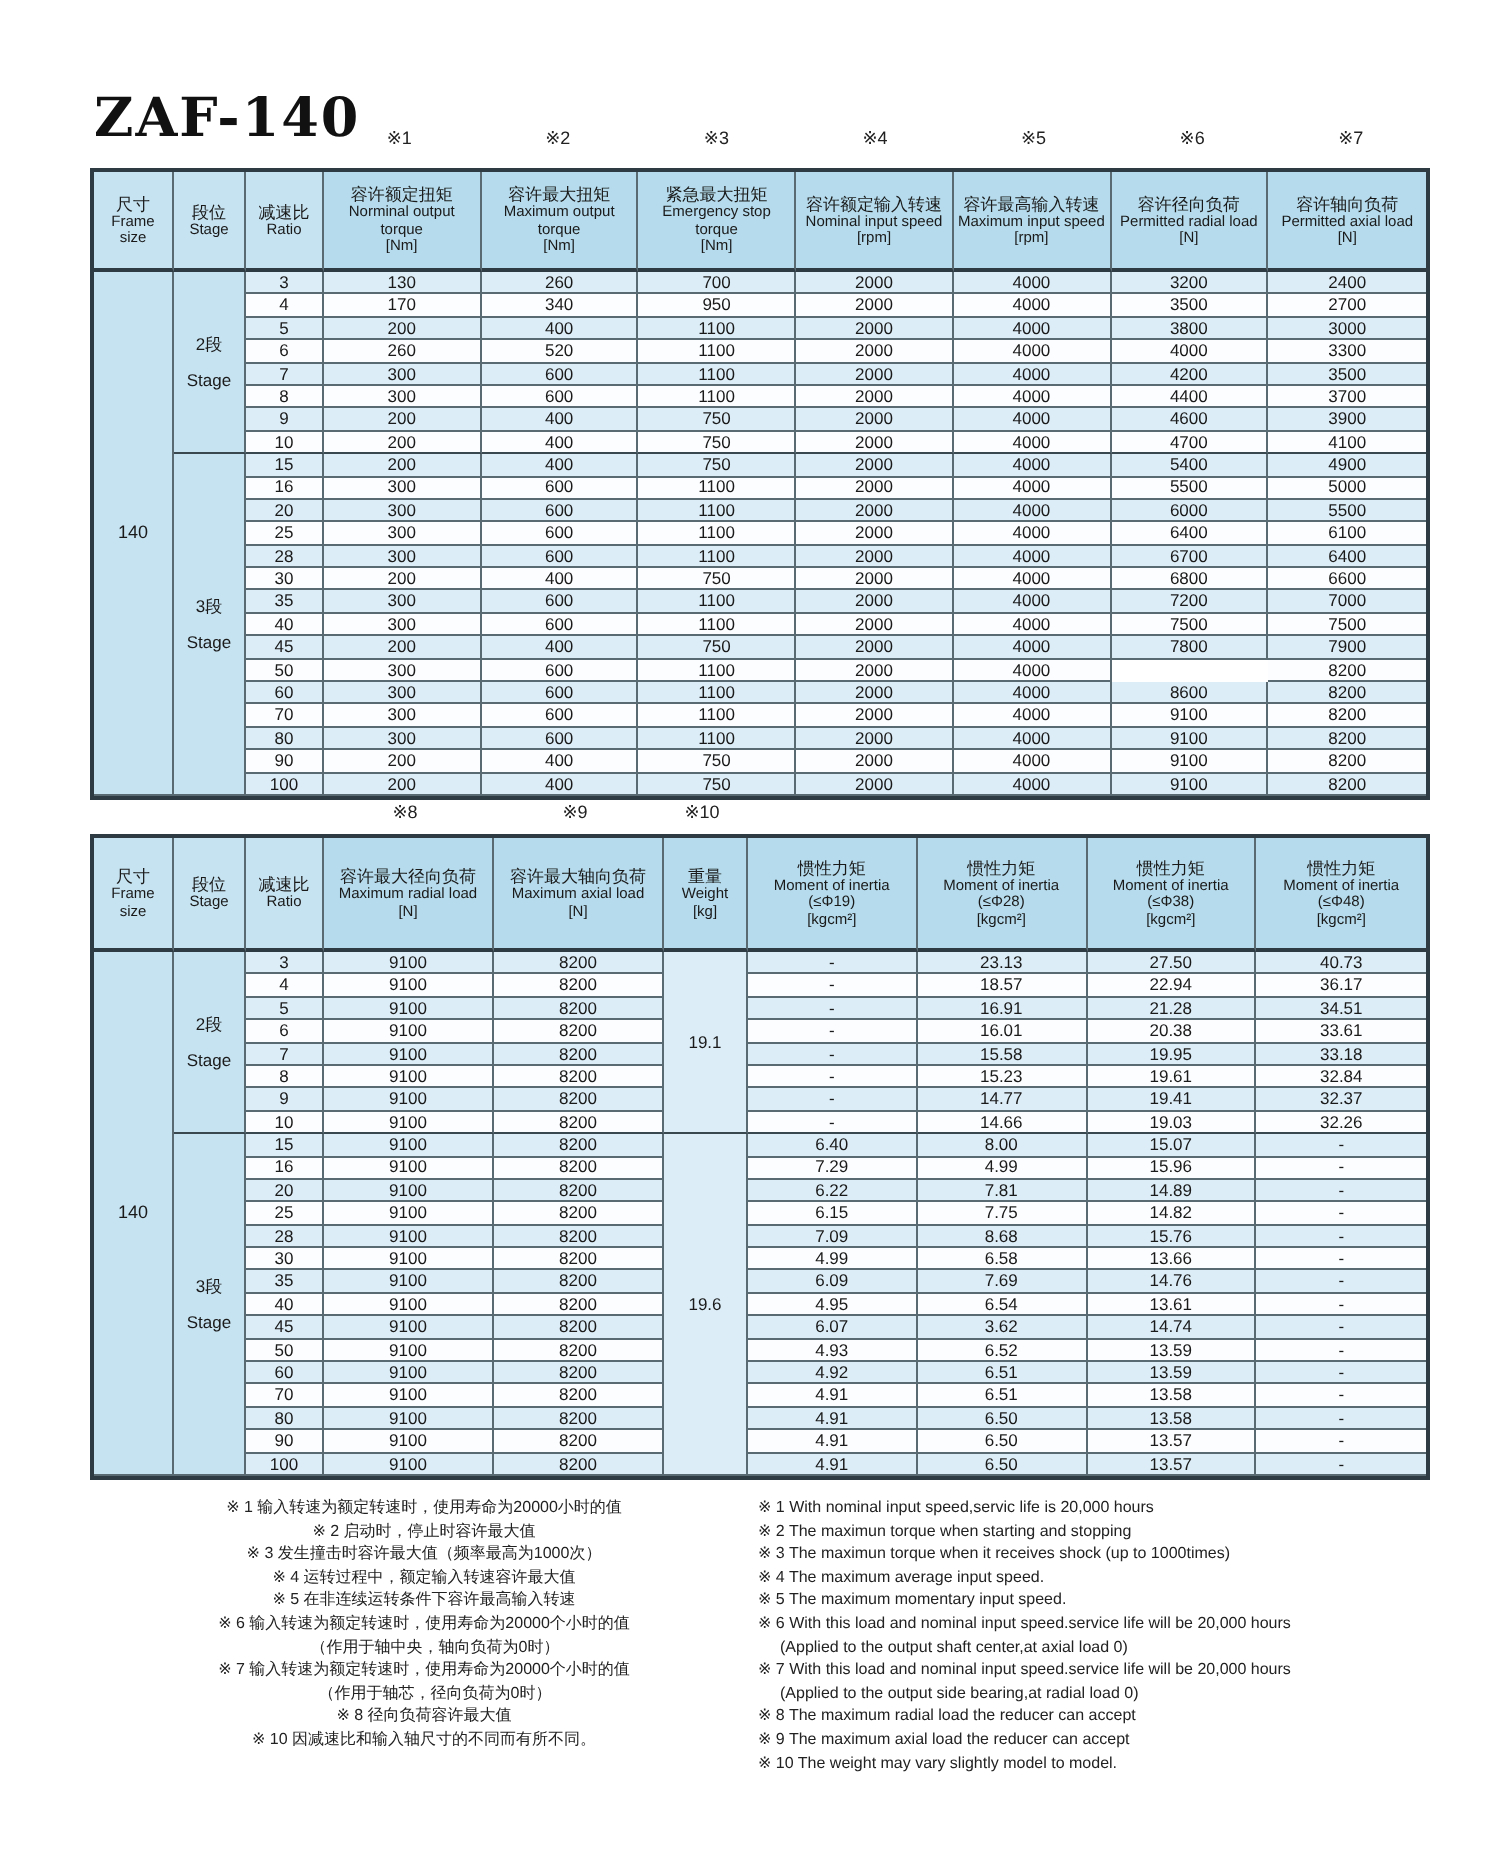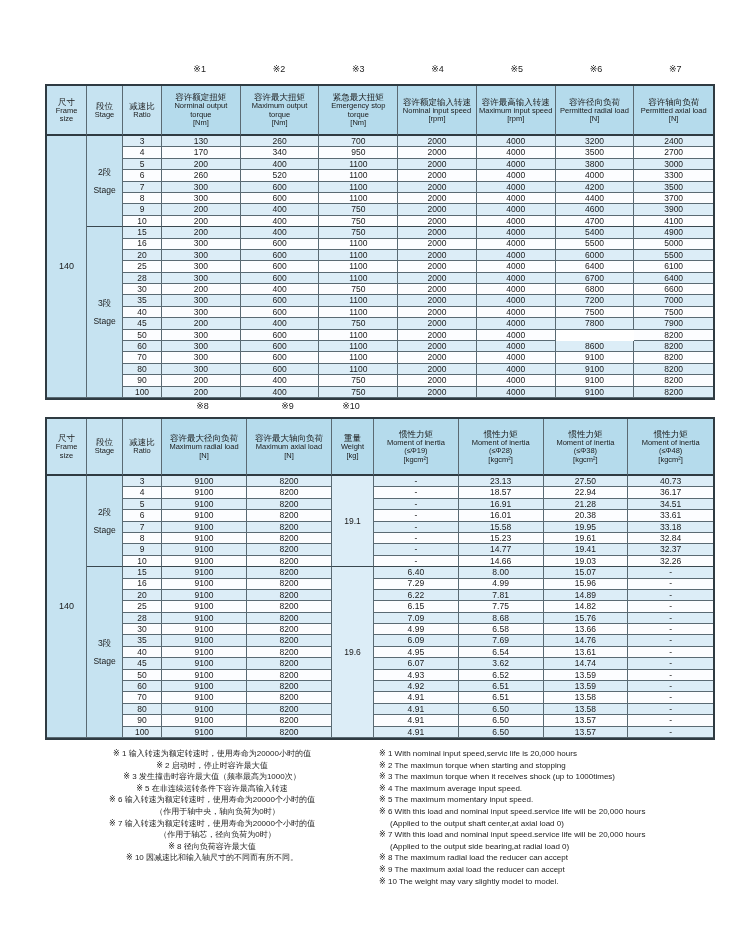--- a/index.html
+++ b/index.html
@@ -43,20 +43,21 @@
   .fn-col { font-size:8px; line-height:11.6px; color:#222; }
   .fn-cn { width:334px;text-align:center; }
   .fn-en { flex:1; }
   .fn-line { white-space:nowrap; }
   .fn-line.indent { padding-left:11px; }
 </style>
 </head>
 <body>
 
 <div class="page">
+  <div class="title">ZAF-140</div>
 
   <div class="marks-grid t1" id="marks1">
       <div class="mark" style="grid-column: 4;">※1</div>
       <div class="mark" style="grid-column: 5;">※2</div>
       <div class="mark" style="grid-column: 6;">※3</div>
       <div class="mark" style="grid-column: 7;">※4</div>
       <div class="mark" style="grid-column: 8;">※5</div>
       <div class="mark" style="grid-column: 9;">※6</div>
       <div class="mark" style="grid-column: 10;">※7</div>
     </div>
@@ -532,20 +533,21 @@
       <div class="cell row-even" style="grid-area: 24 / 8;">6.50</div>
       <div class="cell row-even" style="grid-area: 24 / 9;">13.57</div>
       <div class="cell row-even last-col" style="grid-area: 24 / 10;">-</div>
     </div>
 
   <div class="footnotes">
     <div class="fn-col fn-cn" id="fnCn">
         <div class="fn-line">※ 1 输入转速为额定转速时，使用寿命为20000小时的值</div>
         <div class="fn-line">※ 2 启动时，停止时容许最大值</div>
         <div class="fn-line">※ 3 发生撞击时容许最大值（频率最高为1000次）</div>
+        <div class="fn-line">※ 4 运转过程中，额定输入转速容许最大值</div>
         <div class="fn-line">※ 5 在非连续运转条件下容许最高输入转速</div>
         <div class="fn-line">※ 6 输入转速为额定转速时，使用寿命为20000个小时的值</div>
         <div class="fn-line indent">（作用于轴中央，轴向负荷为0时）</div>
         <div class="fn-line">※ 7 输入转速为额定转速时，使用寿命为20000个小时的值</div>
         <div class="fn-line indent">（作用于轴芯，径向负荷为0时）</div>
         <div class="fn-line">※ 8 径向负荷容许最大值</div>
         <div class="fn-line">※ 10 因减速比和输入轴尺寸的不同而有所不同。</div>
       </div>
     <div class="fn-col fn-en" id="fnEn">
         <div class="fn-line">※ 1 With nominal input speed,servic life is 20,000 hours</div>

